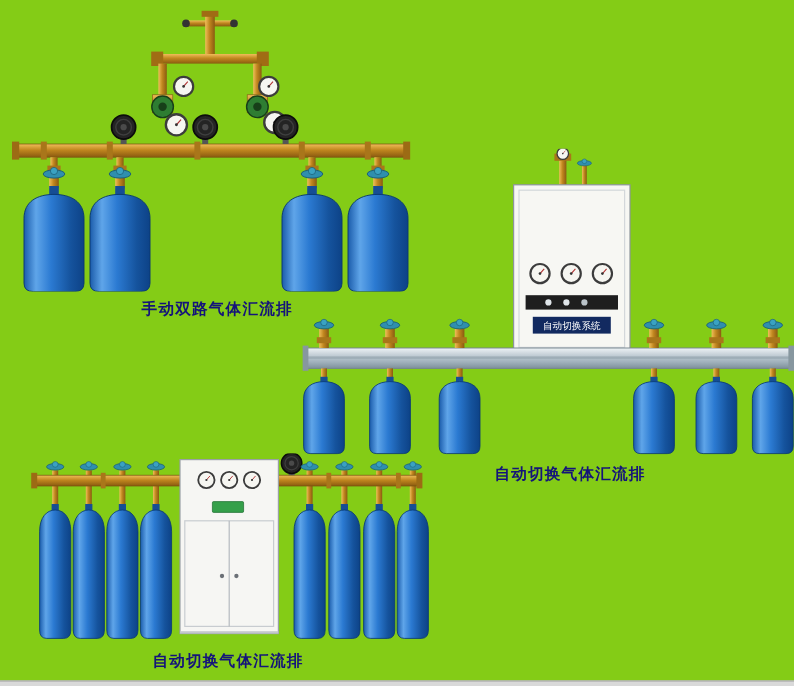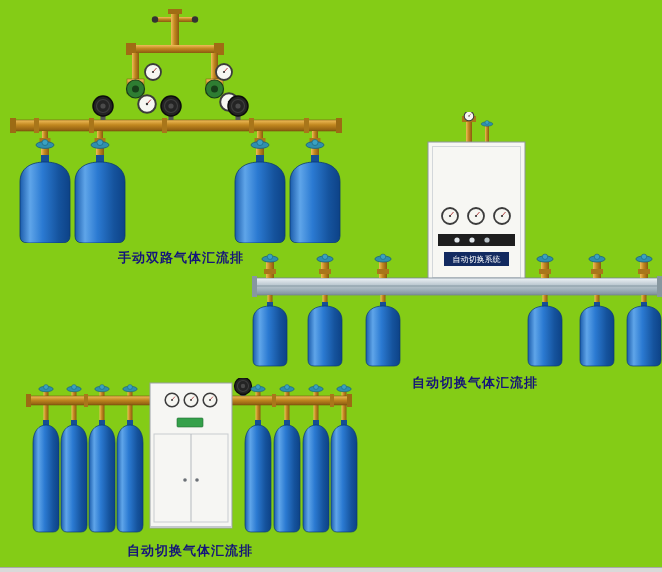--- a/index.html
+++ b/index.html
@@ -7,21 +7,21 @@
   body { font-family: "DejaVu Sans", "Liberation Sans", sans-serif; }
   .canvas {
     position: relative;
     width: 662px;
     height: 572px;
     background: #84cc16;
     overflow: hidden;
   }
   .product { position: absolute; }
   .product-1 { left: 10px; top: 5px; width: 332px; }
-  .product-2 { left: 252px; top: 112px; width: 410px; }
+  .product-2 { left: 252px; top: 124px; width: 410px; }
   .product-3 { left: 20px; top: 378px; width: 340px; }
   .product figcaption {
     text-align: center;
     font-size: 13px;
     font-weight: bold;
     color: #14147a;
     letter-spacing: 1px;
     white-space: nowrap;
   }
   .product-1 figcaption { margin-top: 6px; padding-left: 10px; }

